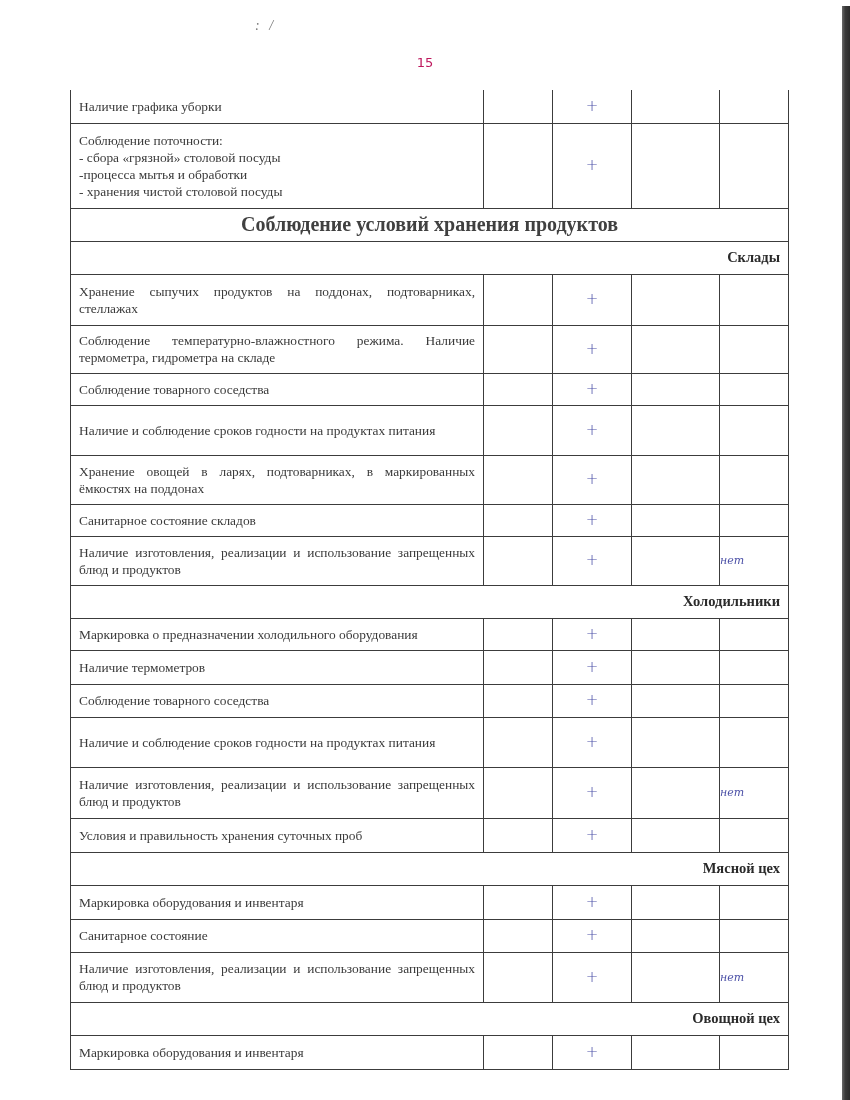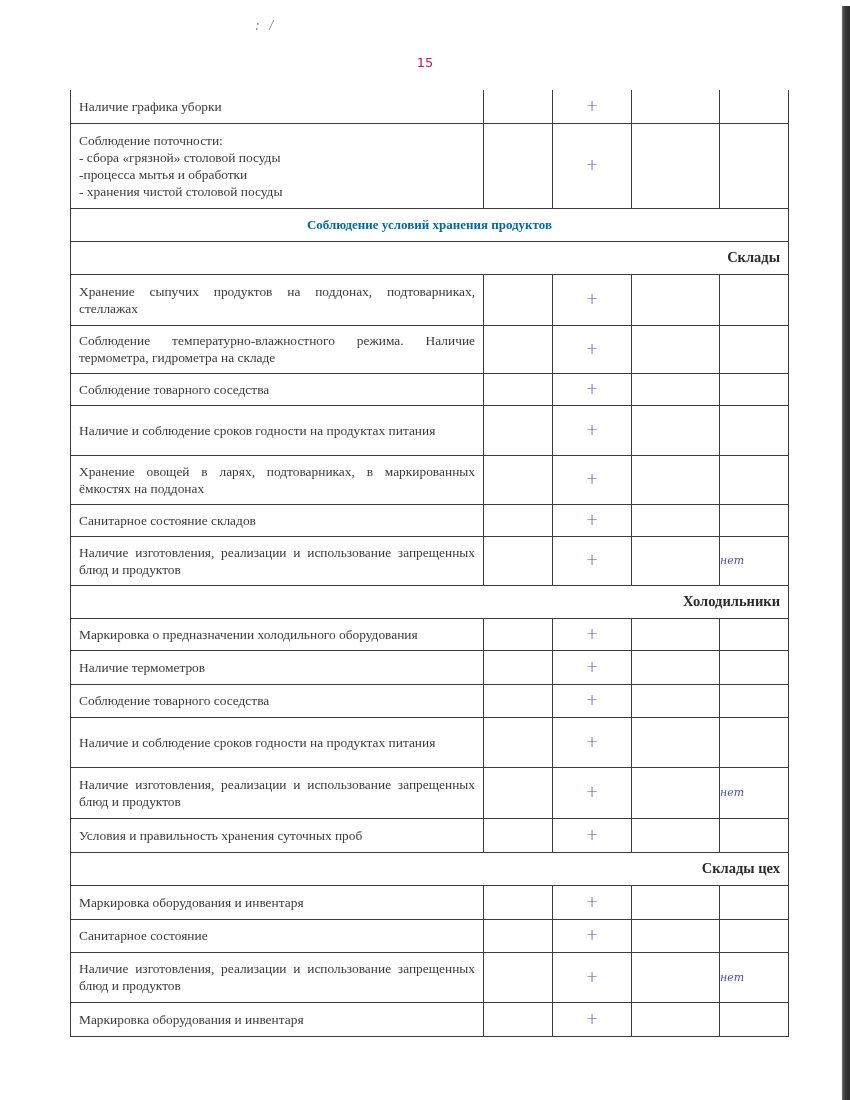--- a/index.html
+++ b/index.html
@@ -40,21 +40,21 @@
       text-align: center; padding: 0;
       font-family: "DejaVu Sans", sans-serif;
       font-size: 15px; color: #4a4fa6; font-weight: 300;
     }
     .tbl td.note {
       text-align: left; padding: 0;
       font-family: "DejaVu Serif", serif; font-style: italic;
       font-size: 11px; color: #4a4fa6;
     }
     .tbl td.section-title {
-      text-align: center; font-weight: bold; font-size: 13px; color: #0369a1;
+      text-align: center; font-weight: bold; font-size: 20px; color: #404040;
     }
     .tbl td.subsection-title {
       font-weight: bold; font-size: 14.5px; color: #2a2a2a; text-align: right;
     }
   </style>
 </head>
 <body>
 
 <div class="scan-edge"></div>
 <div class="stray-marks">: /</div>
@@ -210,21 +210,21 @@
       <tr style="height: 34px; margin-left: 29px;">
         <td class="txt">
           <span class="line">Условия и правильность хранения суточных проб</span>
         </td>
         <td class="mark"></td>
         <td class="mark">+</td>
         <td class="mark"></td>
         <td class="note"></td>
       </tr>
       <tr style="height: 33px;">
-        <td colspan="5" class="subsection-title">Склады цех</td>
+        <td colspan="5" class="subsection-title">Мясной цех</td>
       </tr>
       <tr style="height: 34px;">
         <td class="txt">
           <span class="line">Маркировка оборудования и инвентаря</span>
         </td>
         <td class="mark"></td>
         <td class="mark">+</td>
         <td class="mark"></td>
         <td class="note"></td>
       </tr>
@@ -238,20 +238,23 @@
         <td class="note"></td>
       </tr>
       <tr style="height: 50px;">
         <td class="txt">
           <span class="line">Наличие изготовления, реализации и использование запрещенных блюд и продуктов</span>
         </td>
         <td class="mark"></td>
         <td class="mark">+</td>
         <td class="mark"></td>
         <td class="note">нет</td>
+      </tr>
+      <tr style="height: 33px;">
+        <td colspan="5" class="subsection-title">Овощной цех</td>
       </tr>
       <tr style="height: 34px;">
         <td class="txt">
           <span class="line">Маркировка оборудования и инвентаря</span>
         </td>
         <td class="mark"></td>
         <td class="mark">+</td>
         <td class="mark"></td>
         <td class="note"></td>
       </tr>

